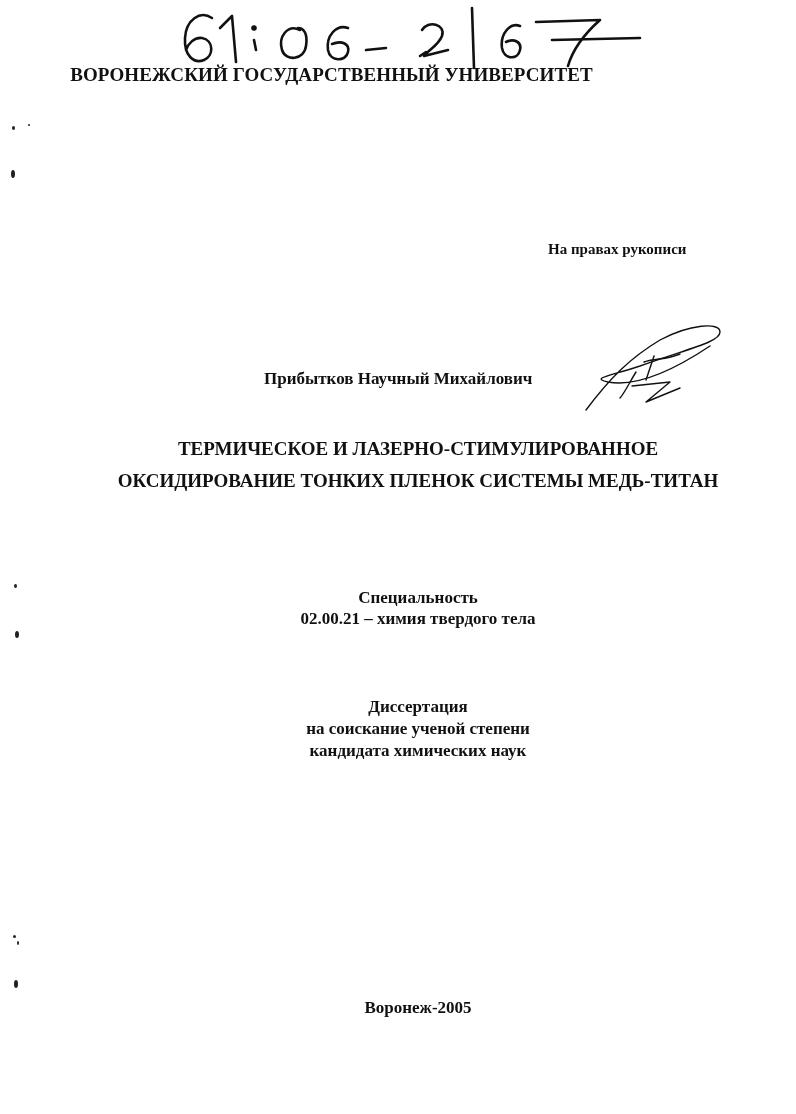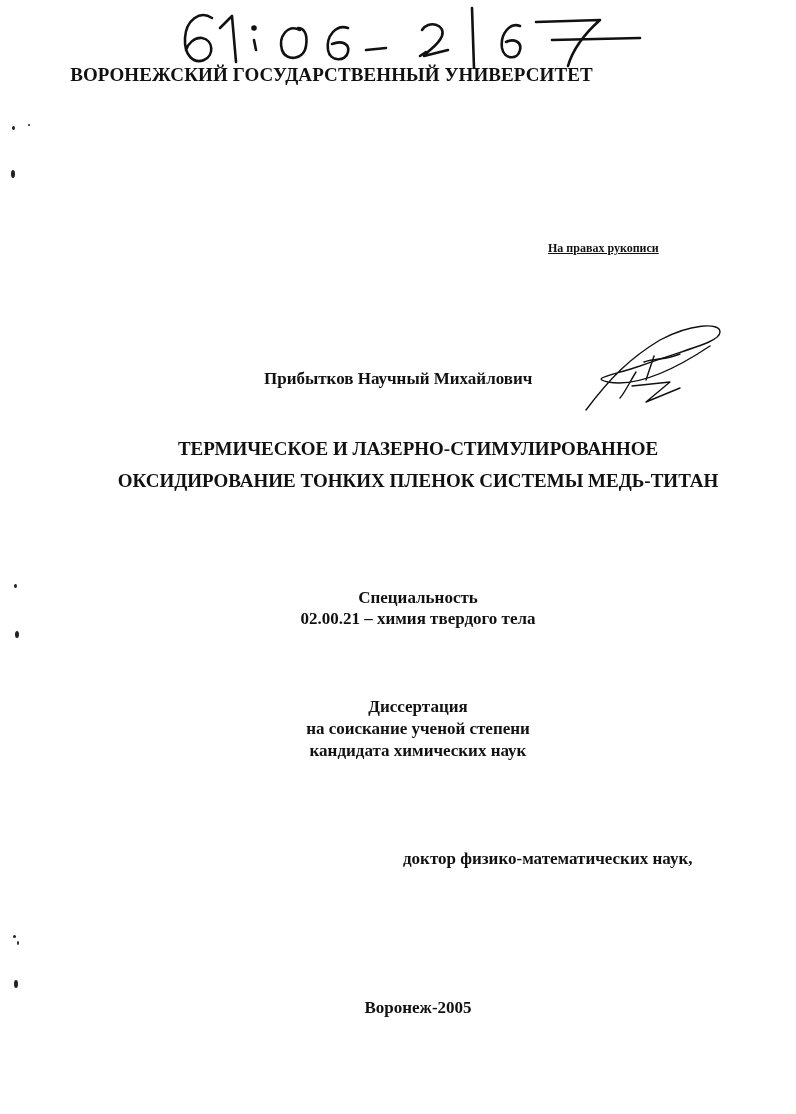--- a/index.html
+++ b/index.html
@@ -30,23 +30,22 @@
       top: 64px;
       text-align: center;
       font-size: 19px;
       font-weight: bold;
       letter-spacing: 0.1px;
     }
 
     .rights {
       left: 548px;
       top: 241px;
-      font-size: 12px;
+      font-size: 15px;
       font-weight: bold;
-      text-decoration: underline;
     }
 
     .author {
       left: 264px;
       top: 369px;
       font-size: 17px;
       font-weight: bold;
     }
 
     .signature {
@@ -167,21 +166,20 @@
   <div>02.00.21 – химия твердого тела</div>
 </div>
 
 <div class="abs dissertation">
   <div>Диссертация</div>
   <div>на соискание ученой степени</div>
   <div>кандидата химических наук</div>
 </div>
 
 <div class="abs supervisor">
-  <div>доктор физико-математических наук,</div>
 </div>
 
 <div class="abs city-year">Воронеж-2005</div>
 
 <span class="speck" style="left:12px;top:126px;width:3px;height:4px;"></span>
 <span class="speck" style="left:28px;top:124px;width:2px;height:2px;"></span>
 <span class="speck" style="left:11px;top:170px;width:4px;height:8px;"></span>
 <span class="speck" style="left:14px;top:584px;width:3px;height:4px;"></span>
 <span class="speck" style="left:15px;top:631px;width:4px;height:7px;"></span>
 <span class="speck" style="left:13px;top:935px;width:3px;height:3px;"></span>

